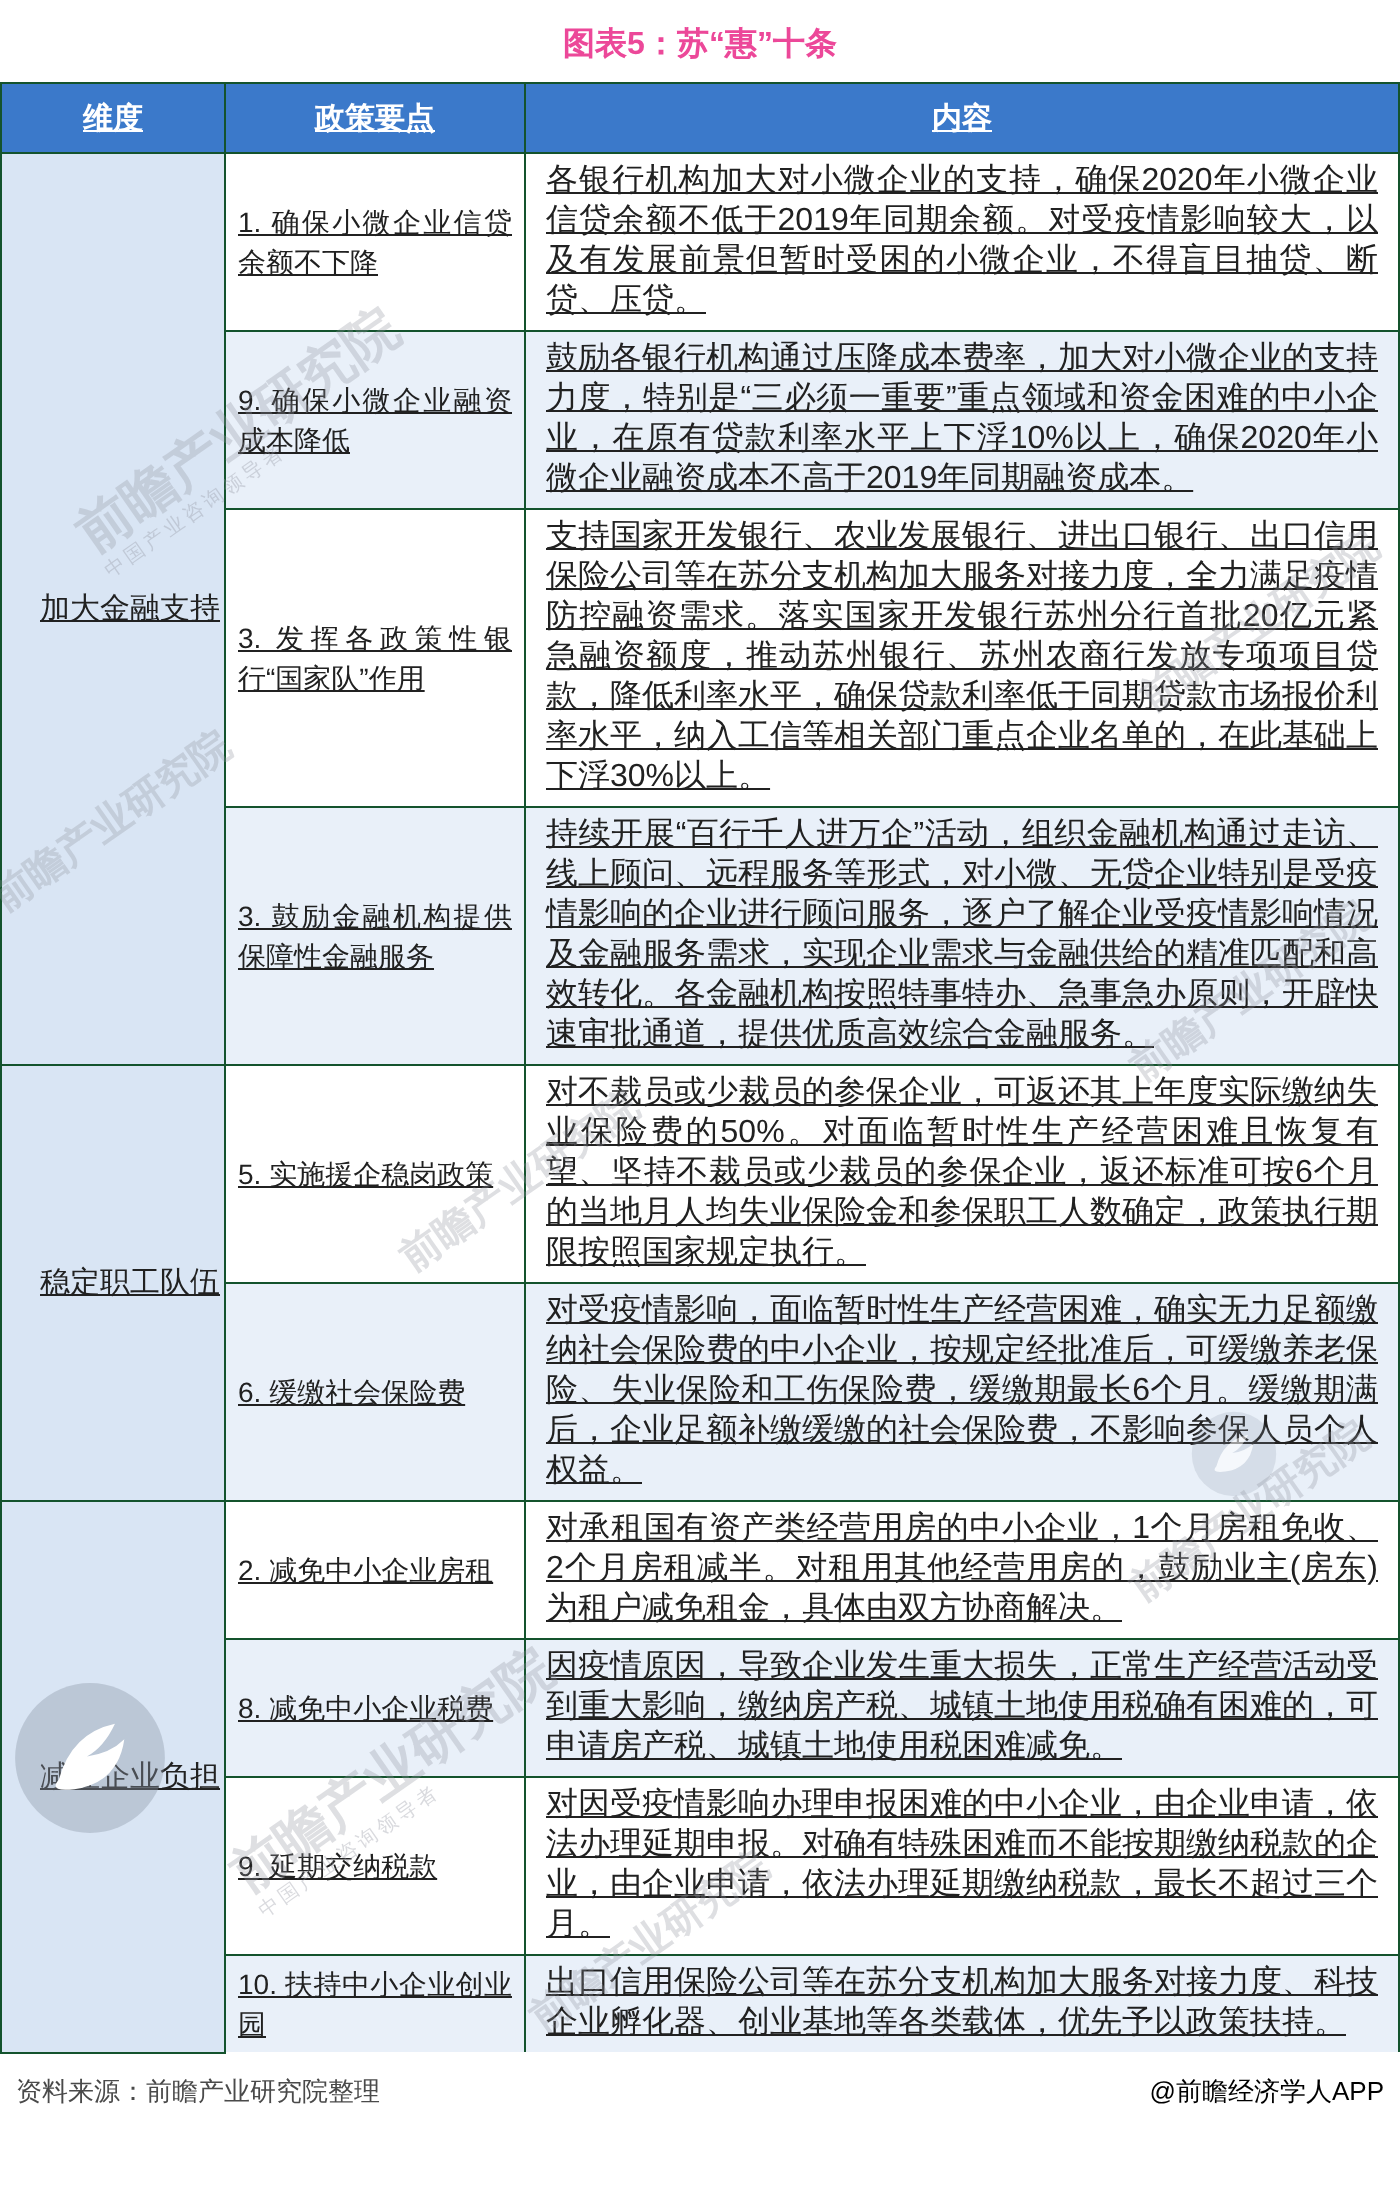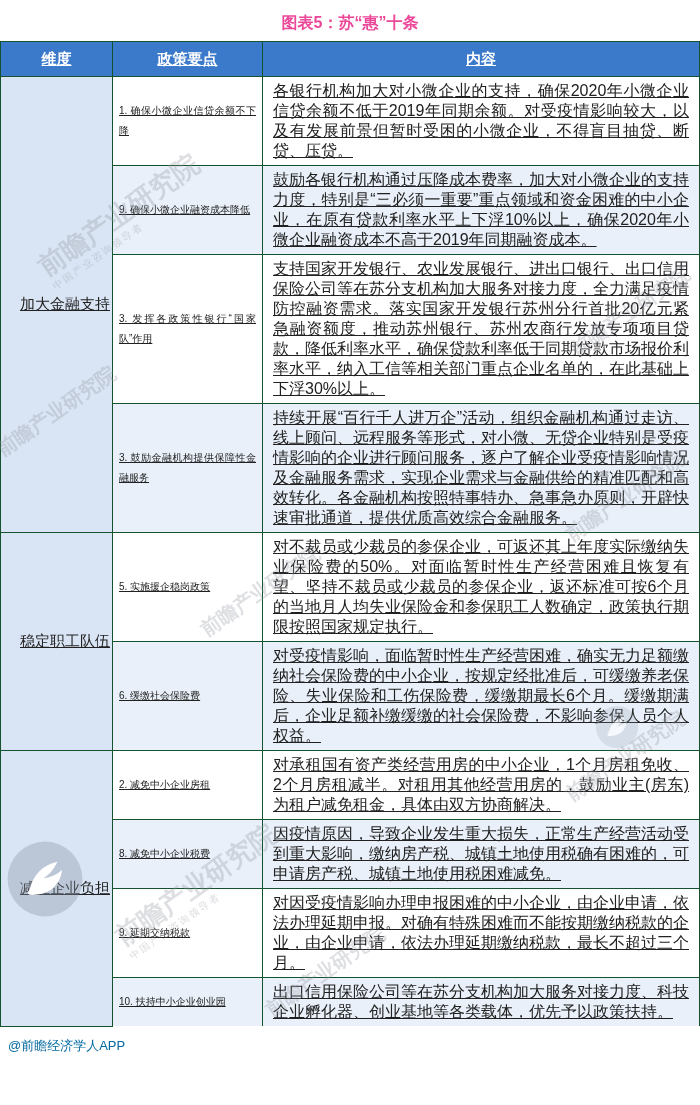--- a/index.html
+++ b/index.html
@@ -46,21 +46,21 @@
   td.dim-cell {
     background:var(--dim-bg,#D9E5F4);
     text-align:right;
     vertical-align:middle;
     font-size:15px;
     border-left:0;
     padding:4px 2px;
   }
   td.point-cell {
     vertical-align:middle;
-    font-size:10px;
+    font-size:14px;
     line-height:20px;
     padding:4px 6px;
     text-align:justify;
   }
   td.content-cell {
     vertical-align:middle;
     font-size:16px;
     line-height:20px;
     padding:4px 10px;
     text-align:justify;
@@ -71,21 +71,21 @@
   }
   tbody tr:last-child td { border-bottom:0; }
   .footer {
     display:flex;
     justify-content:space-between;
     align-items:center;
     padding:10px 8px 0 8px;
     font-size:13px;
     color:#4a4a4a;
   }
-  .footer .credit { color:#0369a1;text-align:right; }
+  .footer .credit { color:#000000;text-align:right; }
   
   .wm {
     position:absolute;
     transform:rotate(-35deg);
     color:rgba(145,150,160,0.30);
     font-size:27px;
     font-weight:bold;
     white-space:nowrap;
     pointer-events:none;
     z-index:5;
@@ -167,20 +167,21 @@
           <td class="content-cell">对因受疫情影响办理申报困难的中小企业，由企业申请，依法办理延期申报。对确有特殊困难而不能按期缴纳税款的企业，由企业申请，依法办理延期缴纳税款，最长不超过三个月。</td>
         </tr>
         <tr class="alt">
           <td class="point-cell">10. 扶持中小企业创业园</td>
           <td class="content-cell">出口信用保险公司等在苏分支机构加大服务对接力度、科技企业孵化器、创业基地等各类载体，优先予以政策扶持。</td>
         </tr>
       </tbody>
   </table>
 
   <div class="footer">
+    <span class="source">资料来源：前瞻产业研究院整理</span>
     <span class="credit">@前瞻经济学人APP</span>
   </div>
 
   <div class="wm" style="left:28px; top:200px;">
     <span>前瞻产业研究院</span>
     <span class="sub">中国产业咨询领导者</span>
   </div>
   <div class="wm wm-small" style="left:-14px; top:400px;">
     <span>前瞻产业研究院</span>
   </div>

